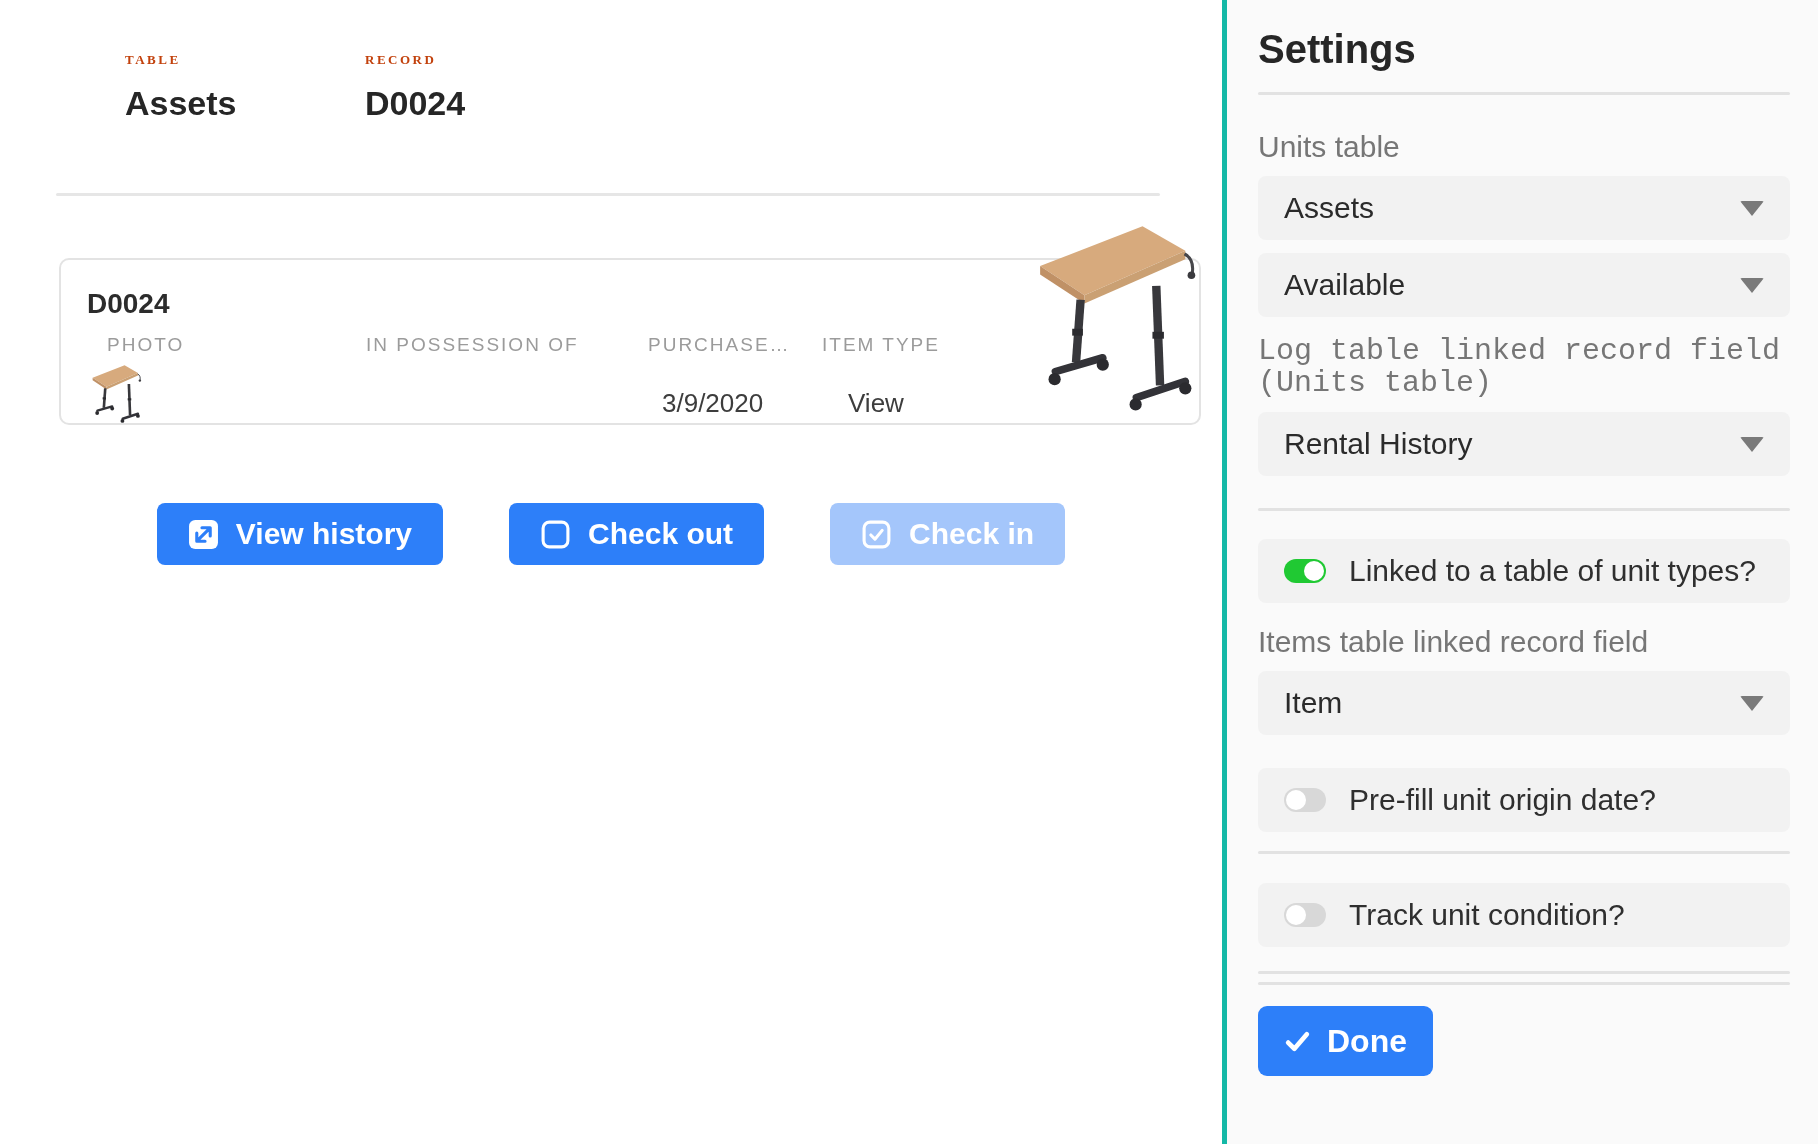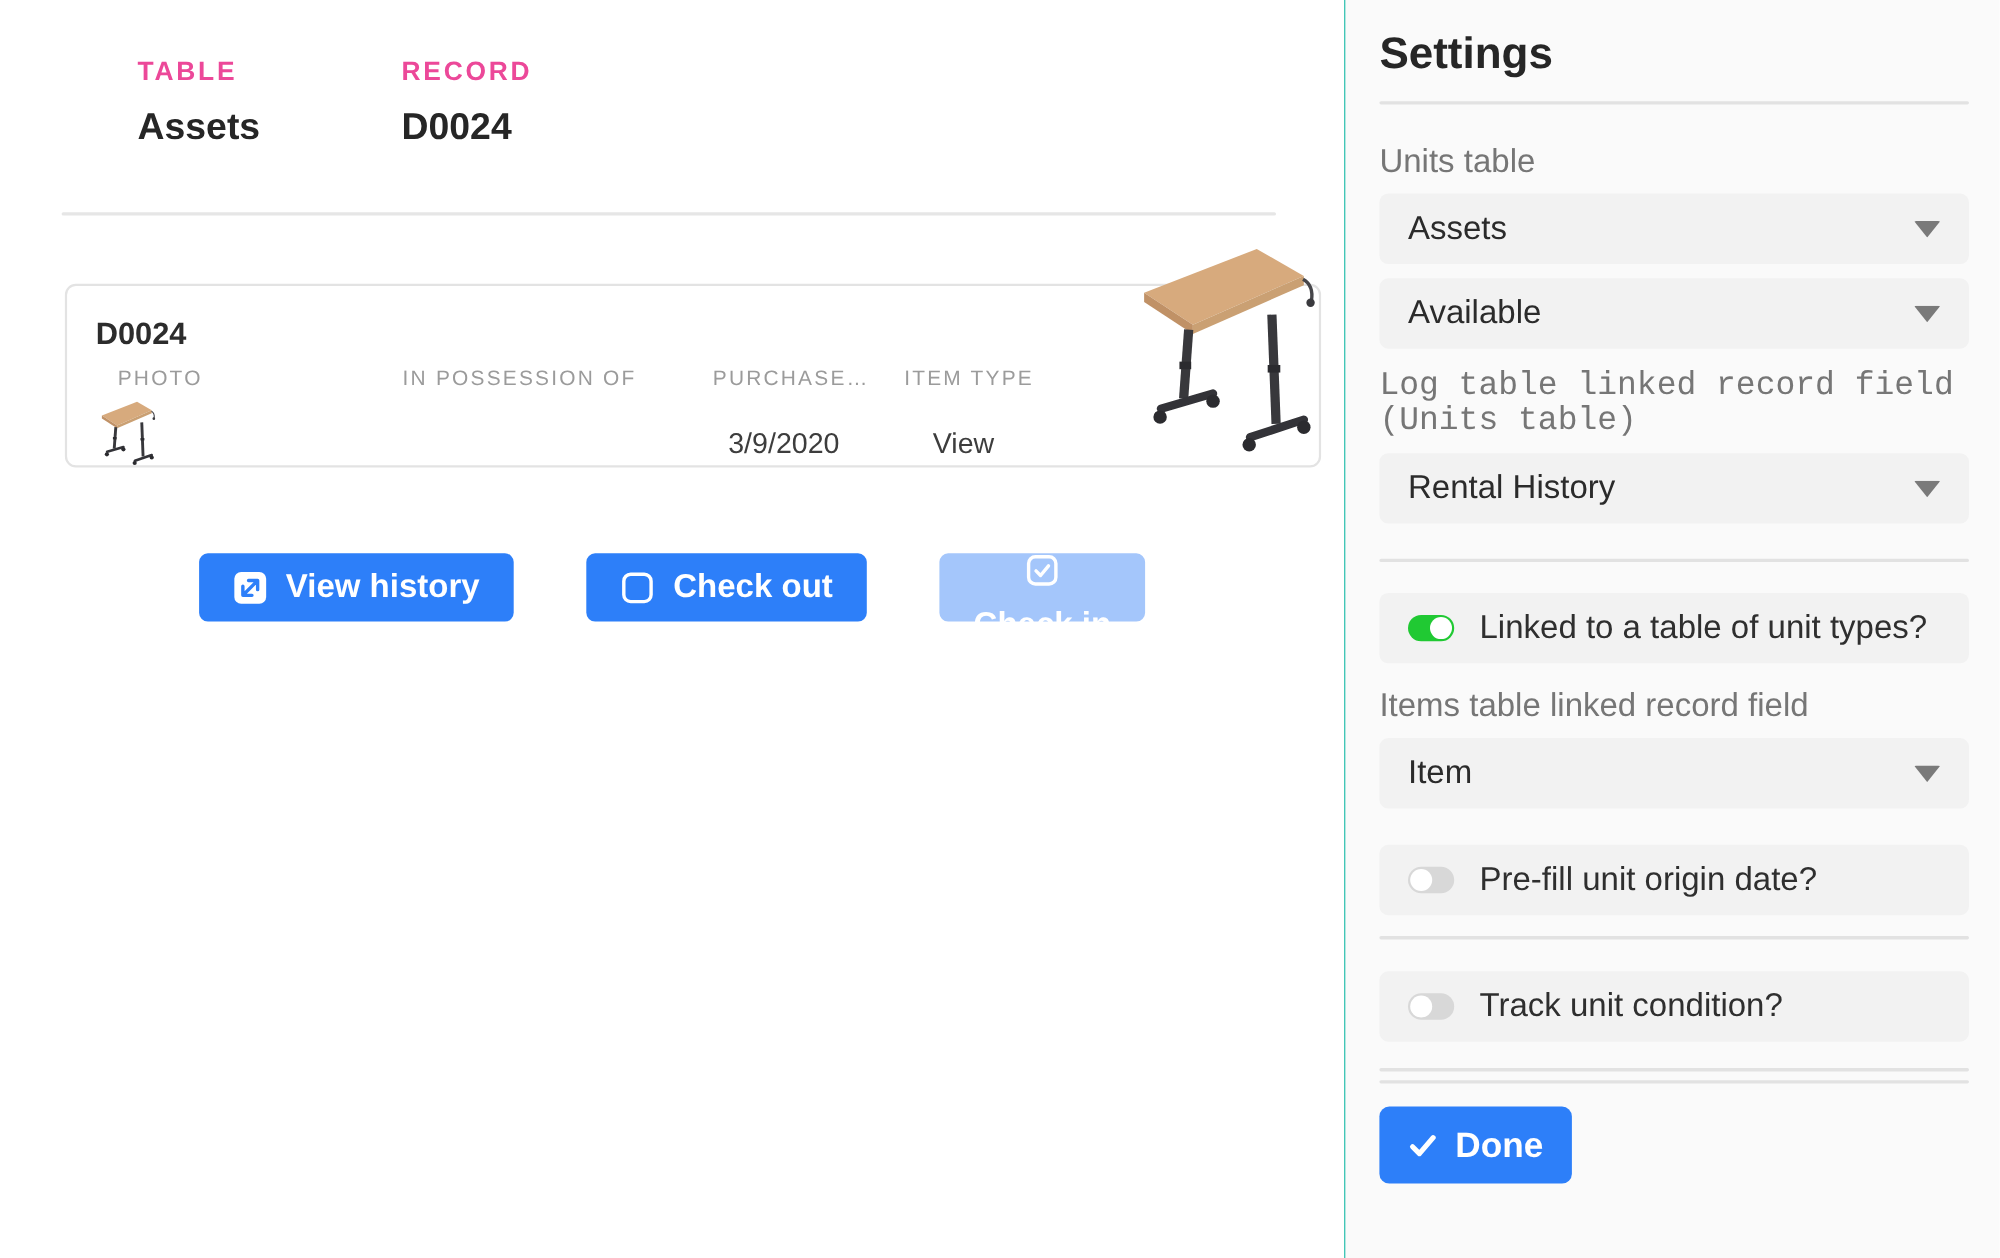--- a/index.html
+++ b/index.html
@@ -8,21 +8,21 @@
     position:relative; width:1818px; height:1144px; overflow:hidden;
     background:#ffffff; font-family:"Liberation Sans", sans-serif; color:#2b2b2b;
   }
 
   
   .main { position:absolute; left:0; top:0; width:1222px; height:1144px; background:#fff; }
 
   .header-col { position:absolute; top:52px; }
   .header-col.col-table  { left:125px; }
   .header-col.col-record { left:365px; }
-  .caps-label { font-size:24px; font-weight:600; letter-spacing:2.5px; color:#ec4899; }
+  .caps-label { font-size:13px; font-weight:600; letter-spacing:2.5px; color:#c2410c;font-family:Liberation Serif, serif; }
   .header-value { margin-top:16px; font-size:34px; font-weight:700; color:#262626; }
 
   .main-divider { position:absolute; left:56px; top:193px; width:1104px; height:3px; background:#e6e6e6; border-radius:2px; }
 
   .record-card {
     position:absolute; left:59px; top:258px; width:1142px; height:167px;
     background:#fff; border:2px solid #e3e3e3; border-radius:10px;
   }
   .card-title { position:absolute; left:26px; top:28px; font-size:28px; font-weight:700; color:#2c2c2c; }
   .card-label { position:absolute; top:74px; font-size:19px; font-weight:500; letter-spacing:2px; color:#9b9b9b; white-space:nowrap; }
@@ -35,27 +35,27 @@
   .cv-itemtype { left:787px; }
   .thumb-desk { position:absolute; left:28px; top:102px; width:54px; height:62px; }
   .big-desk   { position:absolute; left:1034px; top:212px; width:162px; height:206px; z-index:2; }
 
   .actions { position:absolute; left:0; top:503px; width:1222px; display:flex; justify-content:center; gap:66px; }
   .btn {
     display:flex; align-items:center; gap:17px; height:62px; padding:0 31px;
     background:#2d7ff9; color:#fff; border:none; border-radius:8px;
     font-family:"Liberation Sans", sans-serif; font-size:30px; font-weight:700; cursor:pointer;
   }
-  .btn.disabled { background:#a4c6fb;flex-direction:column; }
+  .btn.disabled { background:#a4c6fb; }
   .btn svg { flex:0 0 auto; }
 
   
   .panel {
     position:absolute; left:1222px; top:0; width:596px; height:1144px;
-    background:#fafafa; border-left:1px solid #14b8a6; padding:26px 28px 0 31px;
+    background:#fafafa; border-left:5px solid #14b8a6; padding:26px 28px 0 31px;
   }
   .panel-title { font-size:40px; font-weight:700; color:#262626; line-height:46px; }
   .divider { height:3px; background:#e2e2e2; border-radius:2px; }
   .div-1 { margin-top:20px; }
   .div-2 { margin-top:32px; }
   .div-3 { margin-top:19px; }
   .double-divider { margin-top:24px; }
   .double-divider .line { height:3px; background:#e2e2e2; border-radius:2px; }
   .double-divider .line + .line { margin-top:8px; }
 

